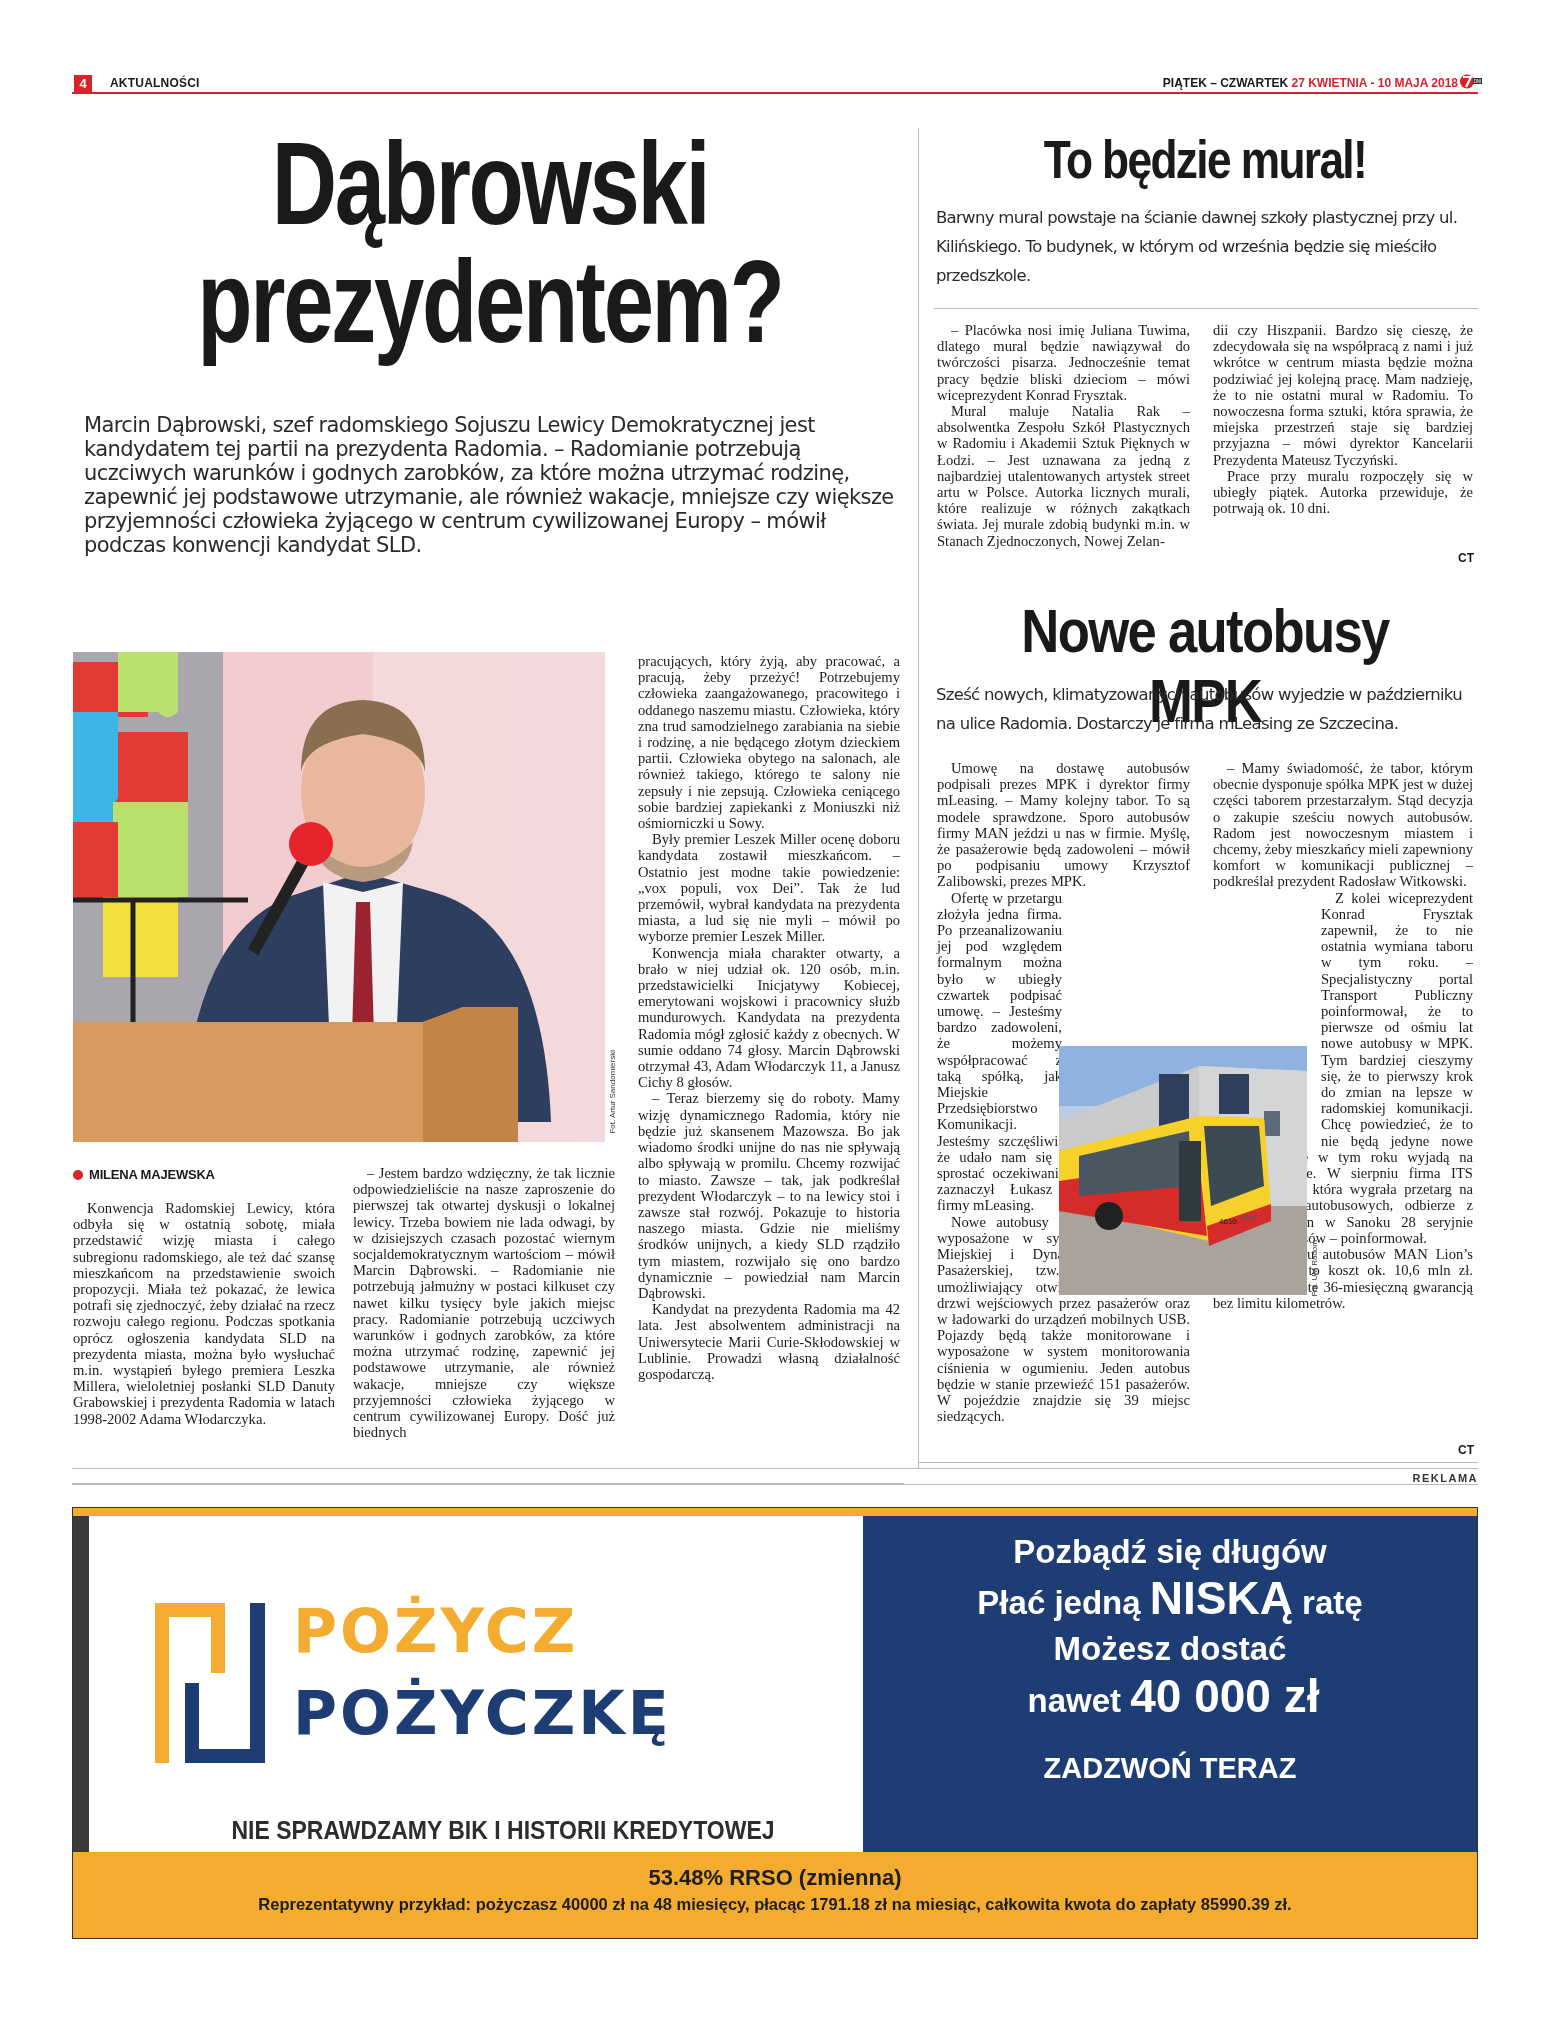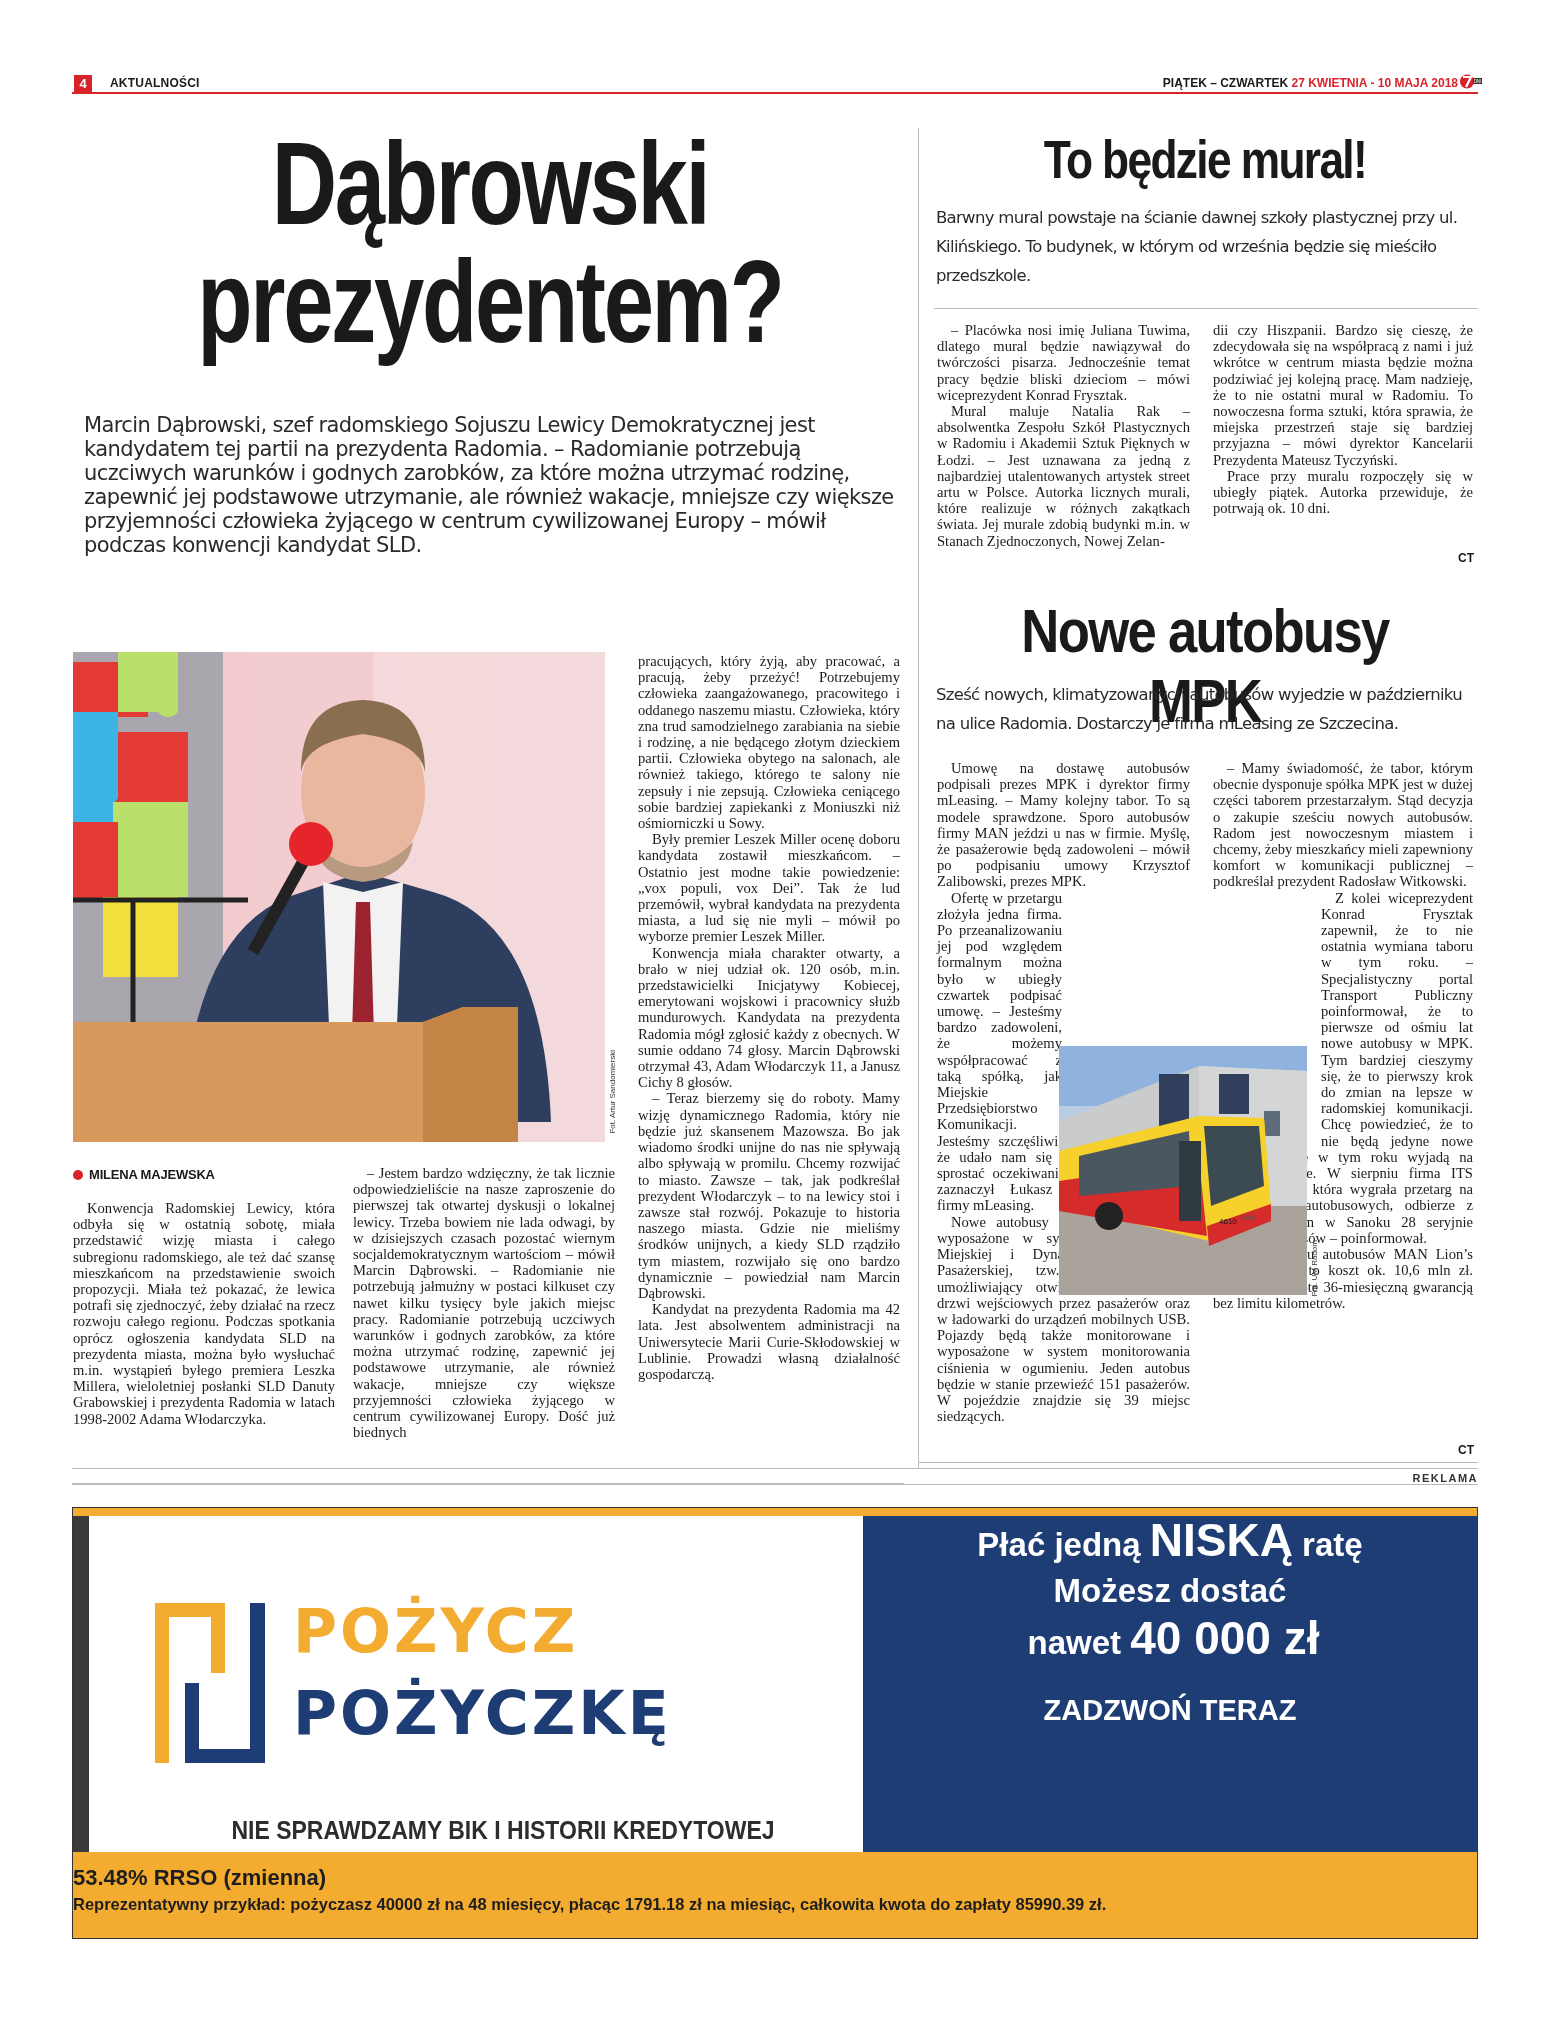--- a/index.html
+++ b/index.html
@@ -39,21 +39,21 @@
     .sig { position: absolute; font: bold 12px "Liberation Sans", sans-serif; }
 
     .photo2 { position: absolute; left: 1059px; top: 1046px; width: 248px; height: 249px; overflow: hidden; background: linear-gradient(180deg, #7fa6d4 0%, #b7cde8 20%, #c8c8c8 55%, #a9a39c 100%); }
 
     
     .reklama { position: absolute; right: 80px; top: 1472px; font: bold 11px "Liberation Sans", sans-serif; letter-spacing: 1.5px; color: #333; }
     .ad { position: absolute; left: 72px; top: 1507px; width: 1406px; height: 432px; border: 1px solid #333; background: #fff; overflow: hidden; }
     .ad-topbar { position: absolute; left: 0; top: 0; width: 100%; height: 8px; background: #f3ab30; }
     .ad-leftbar { position: absolute; left: 0; top: 8px; width: 16px; height: 336px; background: #3a3a3a; }
     .ad-blue { position: absolute; left: 790px; top: 8px; width: 614px; height: 336px; background: #1f3d75; color: #fff; text-align: center; font-family: "Liberation Sans", sans-serif; font-weight: bold; }
-    .ad-bottom { position: absolute; left: 0; top: 344px; width: 100%; height: 88px; background: #f3ab30; text-align: left; font-family: "Liberation Sans", sans-serif; font-weight: bold; color: #1e1e1e; }
+    .ad-bottom { position: absolute; left: 0; top: 344px; width: 100%; height: 88px; background: #f3ab30; text-align: center; font-family: "Liberation Sans", sans-serif; font-weight: bold; color: #1e1e1e; }
     .brand-word { position: absolute; font-family: "DejaVu Sans", sans-serif; font-weight: bold; font-size: 60px; letter-spacing: 3px; }
     .nosprawdz { position: absolute; left: 70px; top: 308px; width: 720px; text-align: center; font: bold 25px "Liberation Sans", sans-serif; color: #2d2d2d; transform: scaleX(0.92); transform-origin: center; }
   </style>
 </head>
 <body>
 
 <div class="page-num">4</div>
 <div class="section">AKTUALNOŚCI</div>
 <div class="dateline">
   <span>PIĄTEK – CZWARTEK</span>
@@ -192,20 +192,21 @@
 
   <svg style="position:absolute; left:82px; top:95px;" width="110" height="160" viewBox="0 0 110 160">
     <path d="M0 0 H70 V70 H56 V14 H14 V160 H0z" fill="#f3ab30"></path>
     <path d="M95 0 H110 V160 H30 V80 H44 V146 H95z" fill="#1f3d75"></path>
   </svg>
   <div class="brand-word" style="left:220px; top:170px; color:#1f3d75;">POŻYCZKĘ</div>
   <div class="brand-word" style="left:220px; top:88px; color:#f3ab30;">POŻYCZ</div>
   <div class="nosprawdz">NIE SPRAWDZAMY BIK I HISTORII KREDYTOWEJ</div>
 
   <div class="ad-blue">
+    <div style="margin-top:14px; font-size:33px; line-height:44px;">Pozbądź się długów</div>
     <div style="font-size:33px; line-height:48px;">
       <span>Płać jedną</span>
       <span style="font-size:46px;">NISKĄ</span>
       <span>ratę</span>
     </div>
     <div style="font-size:33px; line-height:44px;">Możesz dostać</div>
     <div style="font-size:33px; line-height:50px;padding-left:7px;">
       <span>nawet</span>
       <span style="font-size:46px;">40 000 zł</span>
     </div>

